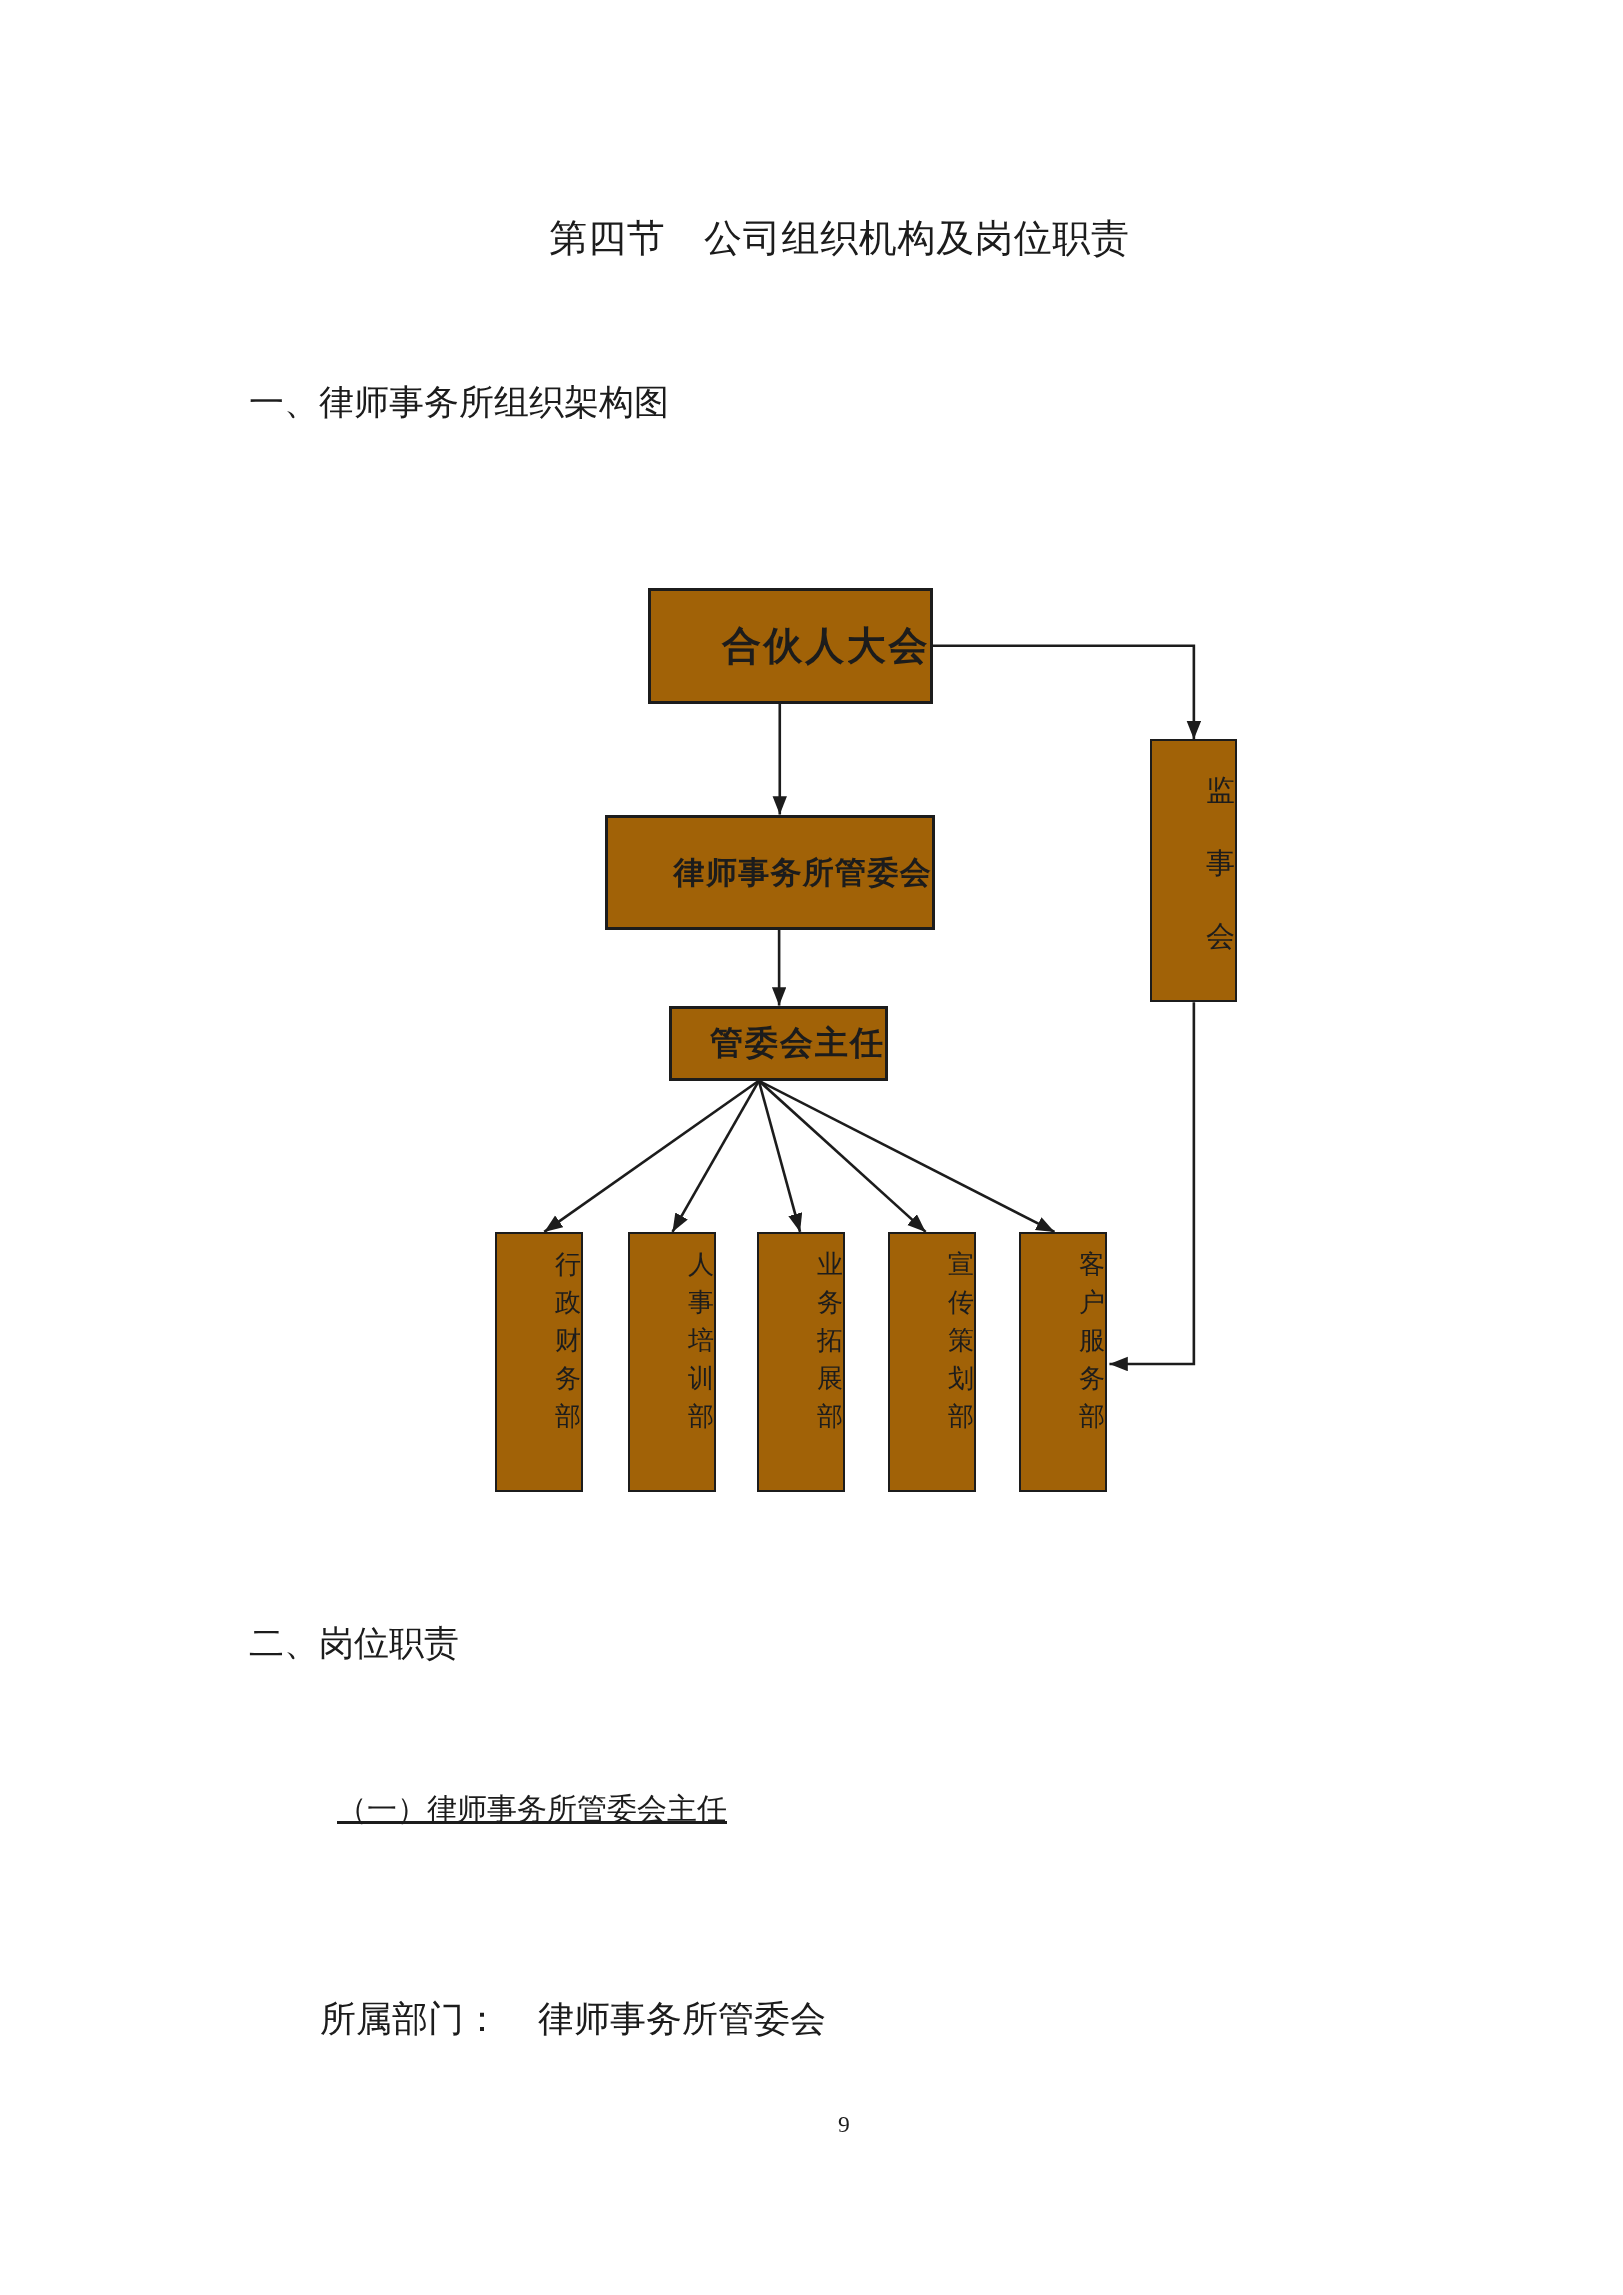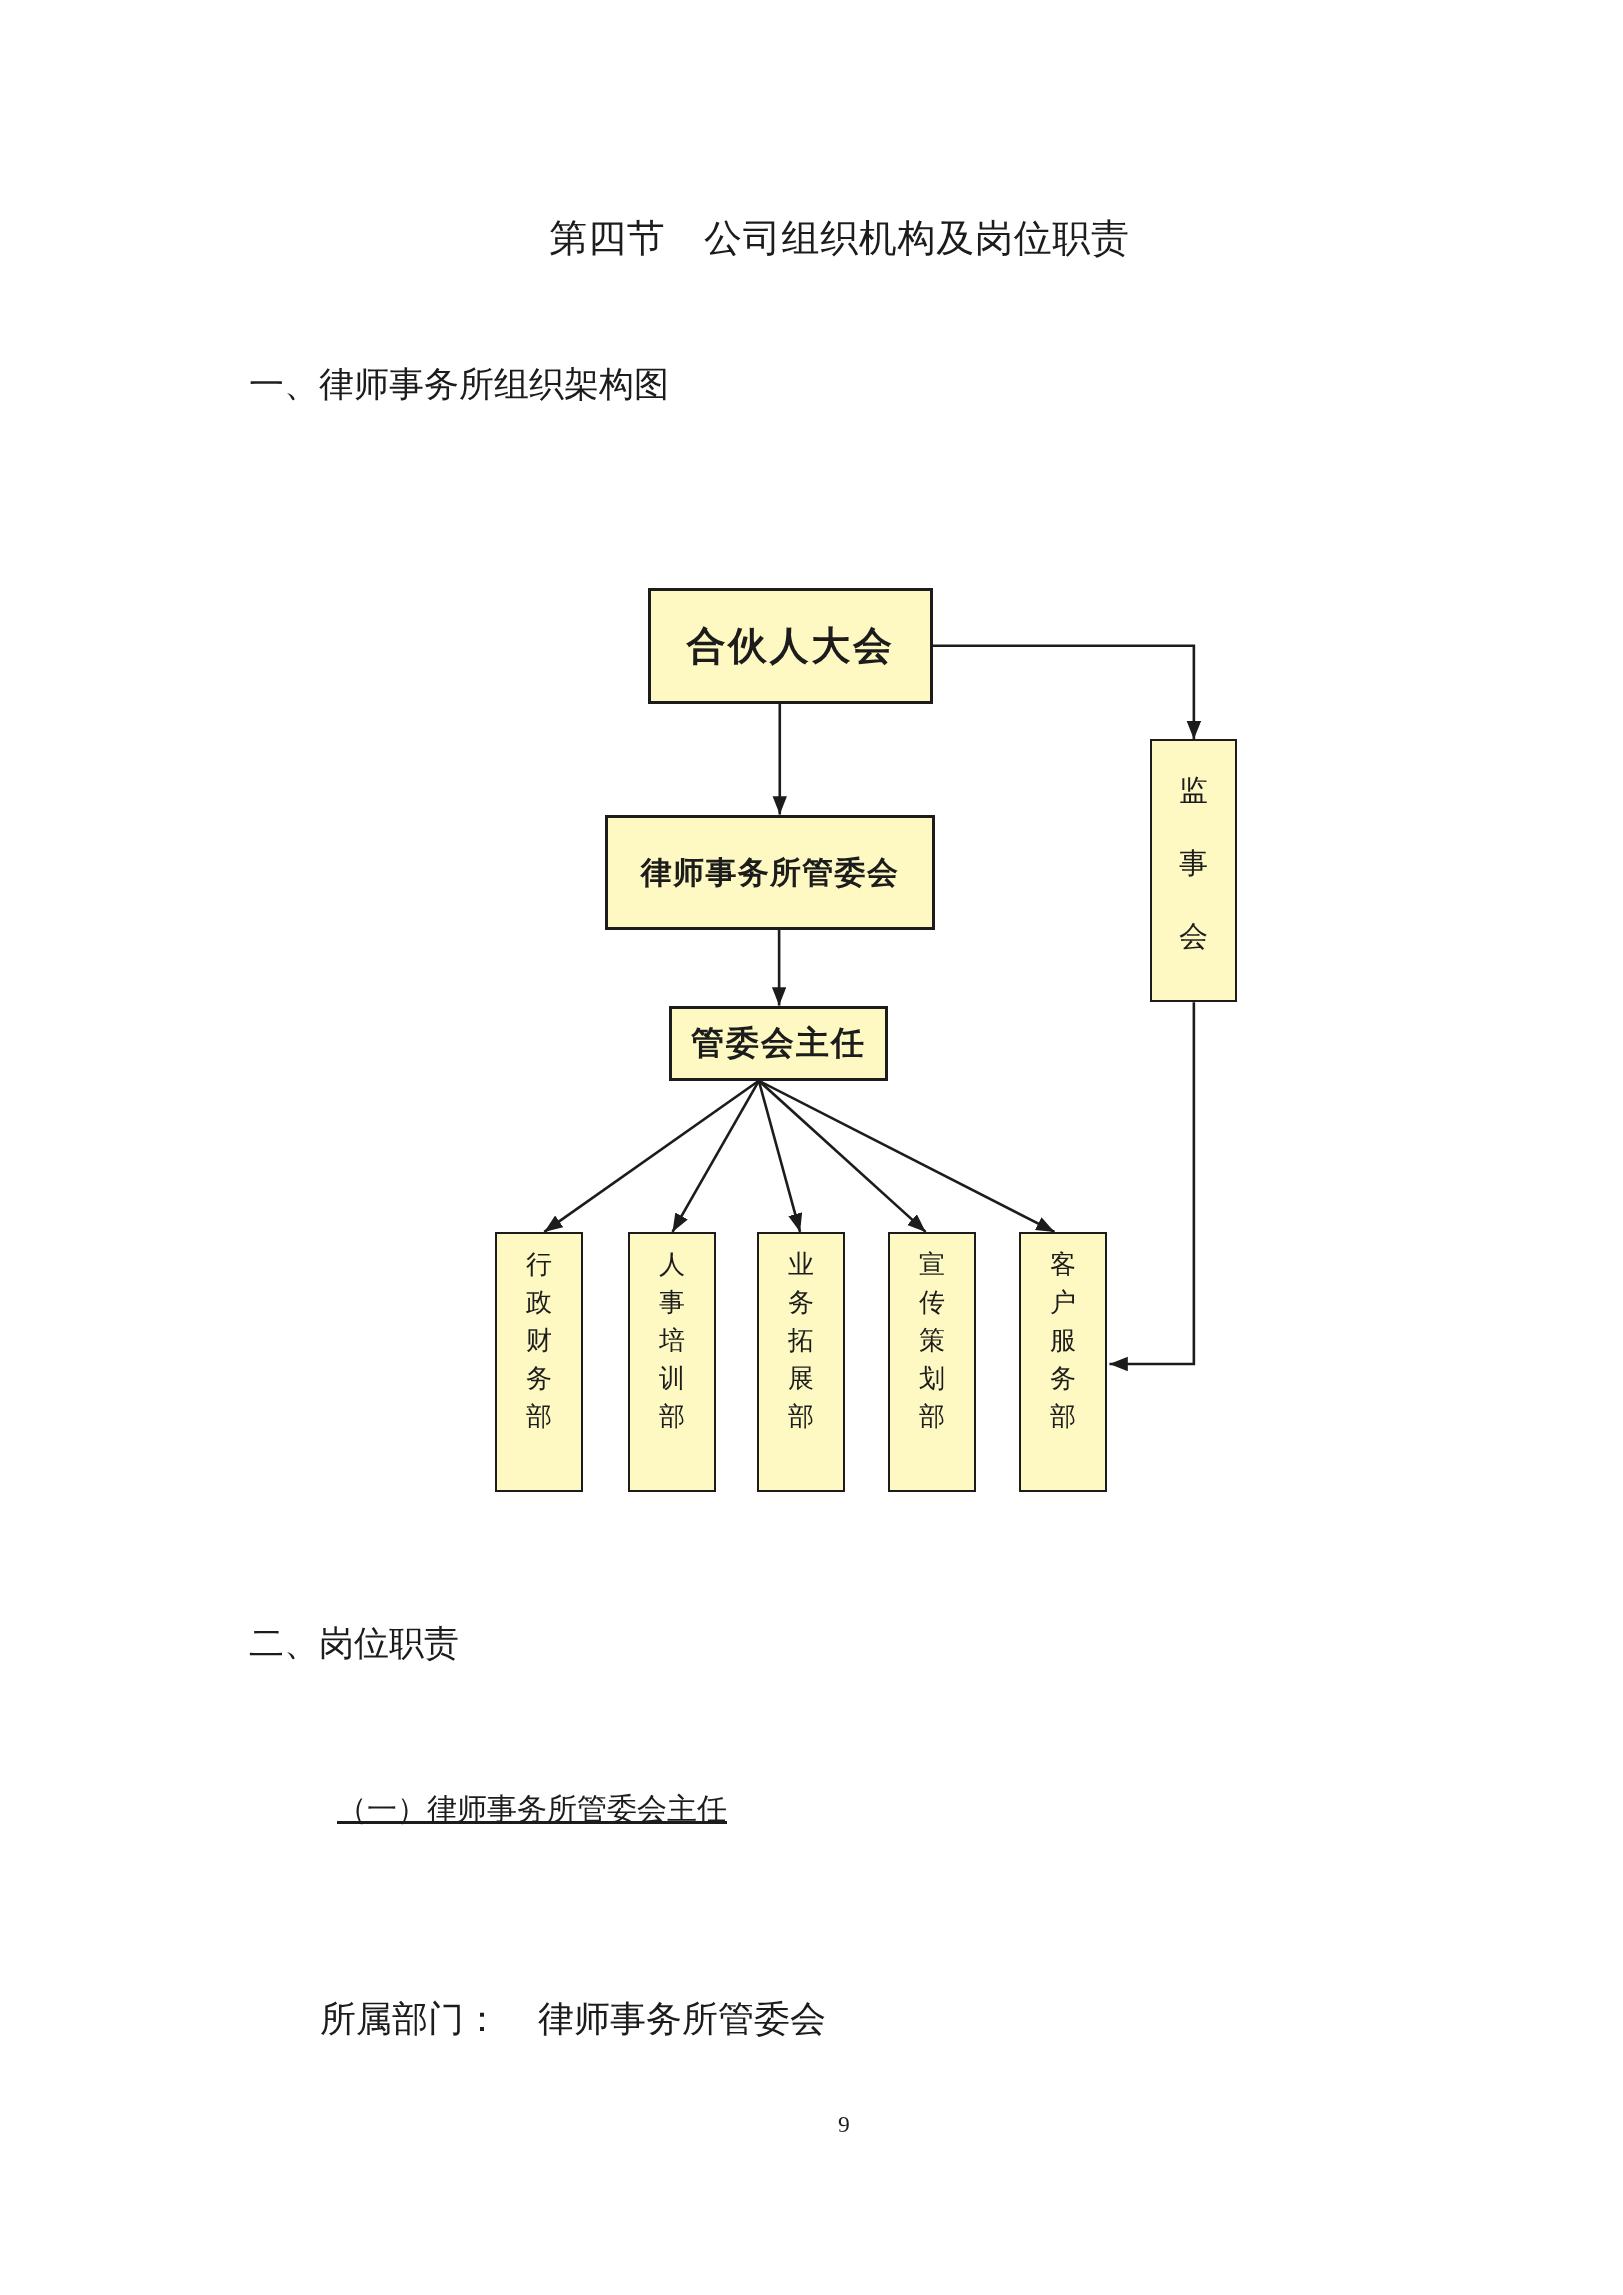--- a/index.html
+++ b/index.html
@@ -5,34 +5,34 @@
   html,body{margin:0;padding:0;background:#ffffff;}
   .page{
     position:relative;width:1623px;height:2295px;background:#ffffff;
     font-family:"Liberation Serif","DejaVu Serif",serif;color:#1c1c1c;overflow:hidden;
   }
   .title{
     position:absolute;left:0;top:218px;width:100%;text-align:center;
     font-size:38px;font-weight:normal;letter-spacing:0.7px;line-height:41px;white-space:nowrap;padding-left:28px;
   }
   .heading{position:absolute;font-size:35px;line-height:38px;white-space:nowrap;}
-  .h1{left:249px;top:366px;}
+  .h1{left:249px;top:384px;}
   .h2{left:249px;top:1625px;}
   .sub{left:337px;top:1790px;font-size:30px;text-decoration:underline;}
   .field{position:absolute;left:320px;font-size:36px;line-height:38px;white-space:nowrap;}
   .f1{top:1873px;}
   .f2{top:1960px;}
   .f3{top:2000px;}
   .field .value{margin-left:38px;}
   .pagenum{position:absolute;left:838px;top:2111px;font-size:23.6px;}
   .chart{position:absolute;left:0;top:0;width:1623px;height:2295px;pointer-events:none;}
   .chart-lines{position:absolute;left:0;top:0;}
   .box{
-    position:absolute;box-sizing:border-box;border:3.3px solid #1c1c1c;background:#fef9c3;
-    display:flex;align-items:center;justify-content:center;white-space:nowrap;
+    position:absolute;box-sizing:border-box;border:3.3px solid #1c1c1c;background:#a16207;
+    display:flex;align-items:center;justify-content:flex-end;white-space:nowrap;
   }
   .partners{left:648px;top:588px;width:285px;height:116px;font-size:39px;font-weight:bold;letter-spacing:2.6px;}
   .committee{left:605px;top:815px;width:330px;height:115px;font-size:31px;font-weight:bold;letter-spacing:1.3px;}
   .director{left:669px;top:1006px;width:219px;height:75px;font-size:33px;font-weight:bold;letter-spacing:2px;}
   .vbox{border-width:2.6px;align-items:flex-start;}
   .dept{top:1232px;width:88px;height:260px;padding-top:11.8px;}
   .d1{left:495px;} .d2{left:628px;} .d3{left:757px;} .d4{left:888px;} .d5{left:1019px;}
   .dept .vtext{font-size:26px;text-align:center;}
   .dept .vtext div{height:38px;line-height:38px;}
   .sup{left:1150px;top:739px;width:87px;height:263px;padding-top:13px;}

